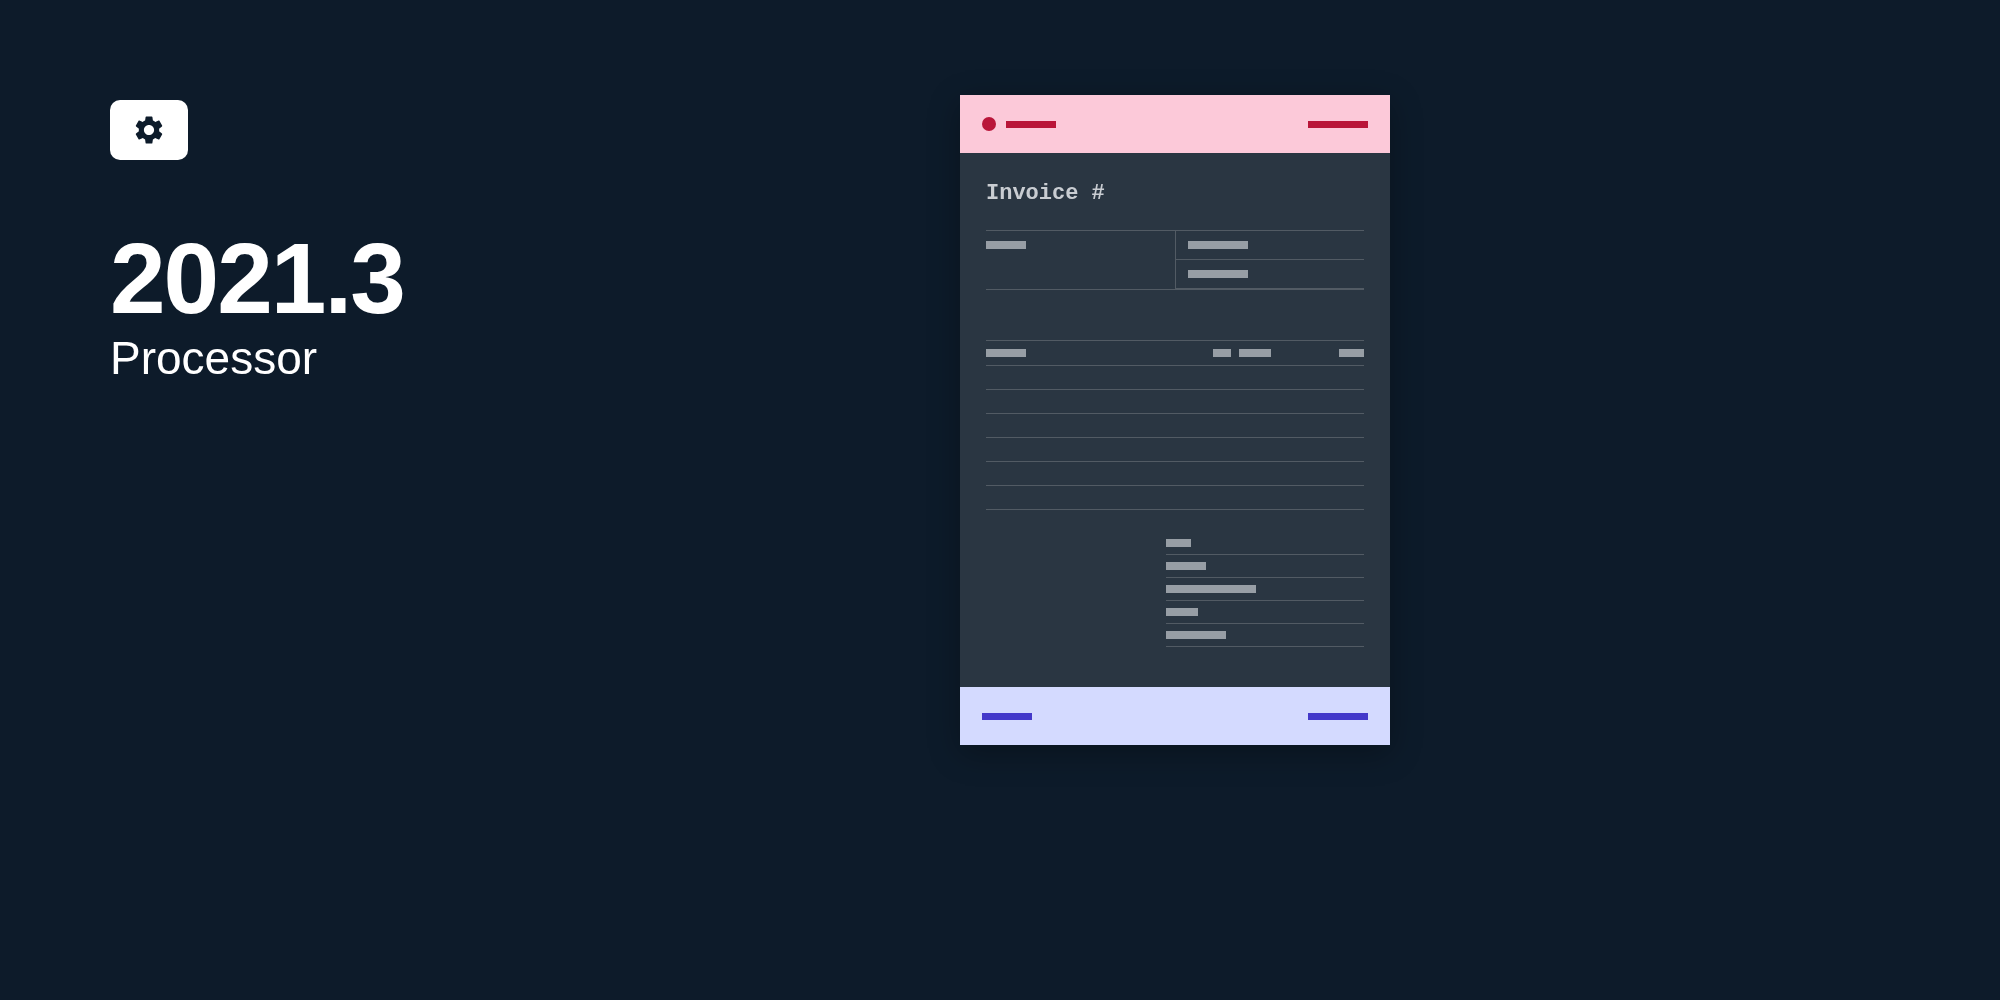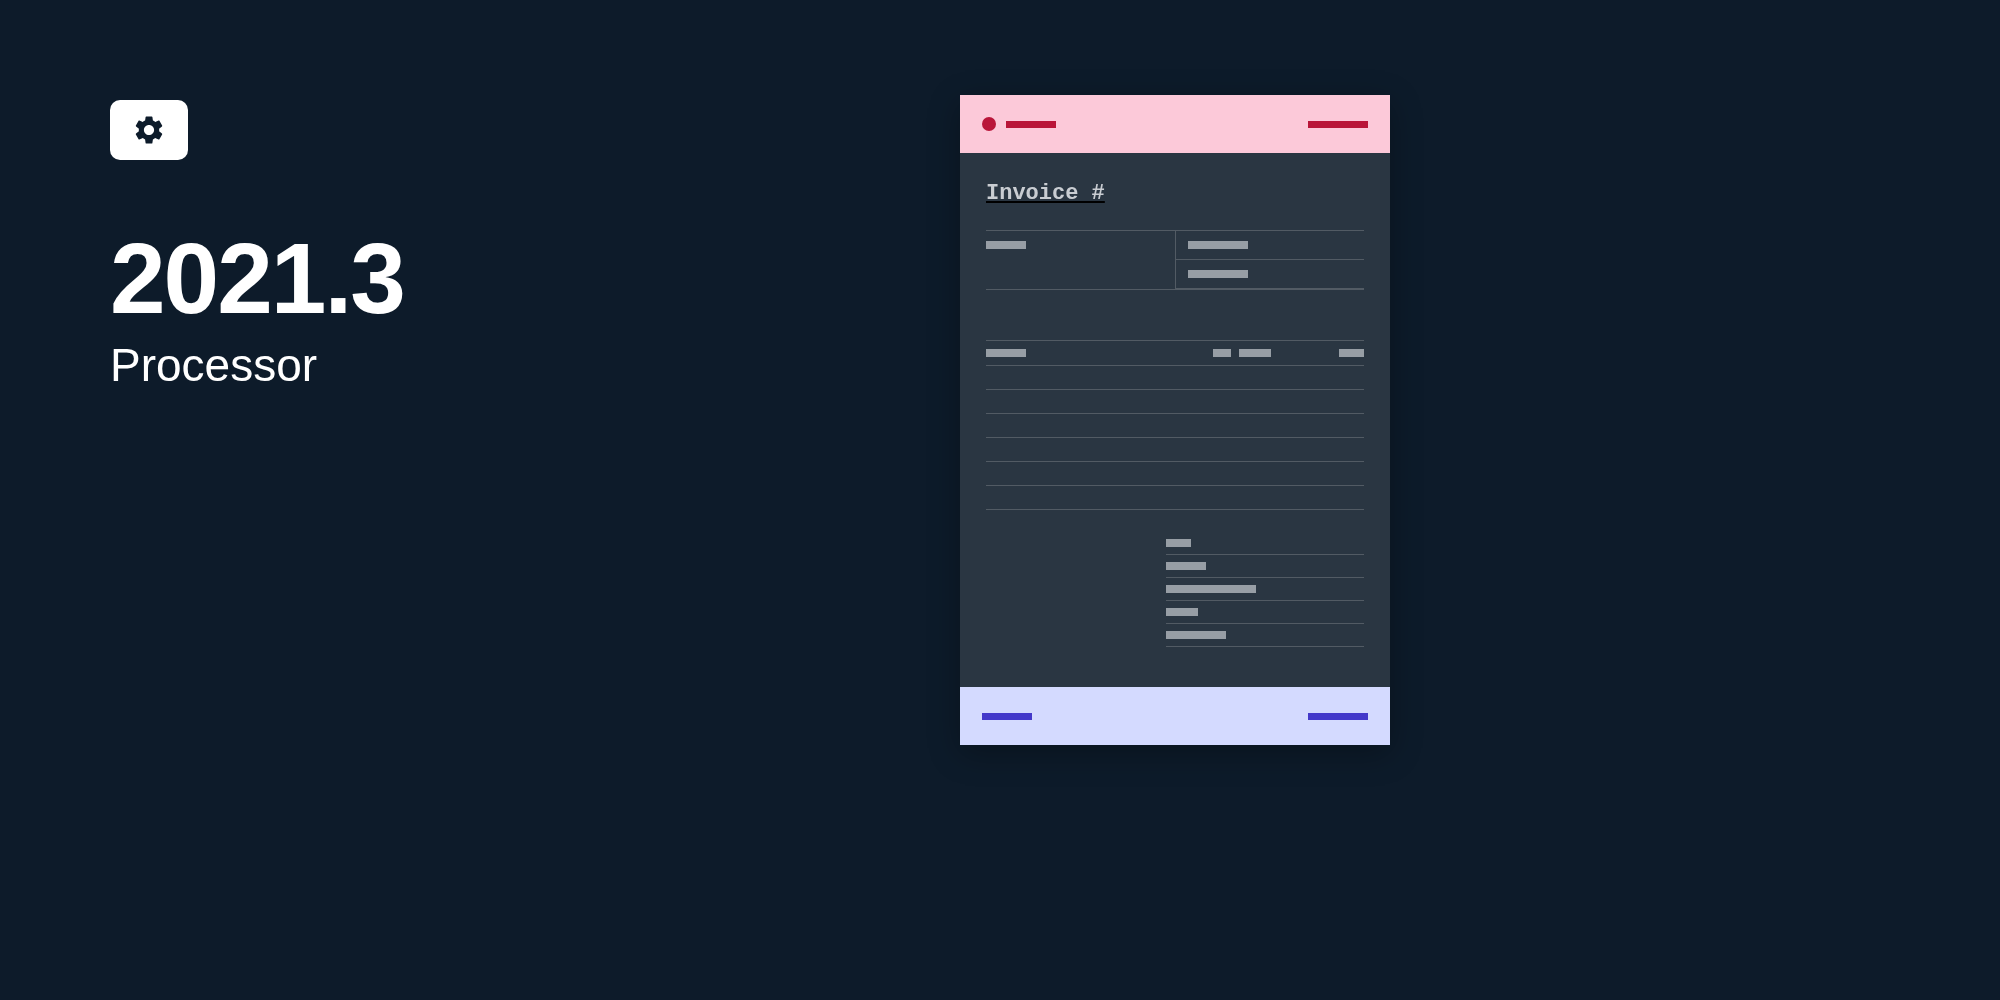--- a/index.html
+++ b/index.html
@@ -35,21 +35,21 @@
     }
     .version {
       font-size: 100px;
       font-weight: 700;
       letter-spacing: -2px;
       line-height: 1;
     }
     .subtitle {
       font-size: 46px;
       font-weight: 400;
-      margin-top: 10px;
+      margin-top: 3px;
     }
     .invoice-card {
       position: absolute;
       top: 95px;
       left: 960px;
       width: 430px;
       background: #2a3642;
       box-shadow: 0 8px 30px rgba(0,0,0,0.3);
     }
     .card-header {
@@ -76,21 +76,20 @@
       height: 7px;
       background: #b91539;
     }
     .red-bar-right {
       width: 60px;
       height: 7px;
       background: #b91539;
     }
     .card-body {
       padding: 28px 26px 40px 26px;
-      text-decoration: underline;
     }
     .invoice-title {
       font-family: "Courier New", monospace;
       font-size: 22px;
       color: #c9cdd2;
       font-weight: 600;
       margin-bottom: 24px;
     }
     .top-grid {
       border-top: 1px solid #525b64;

